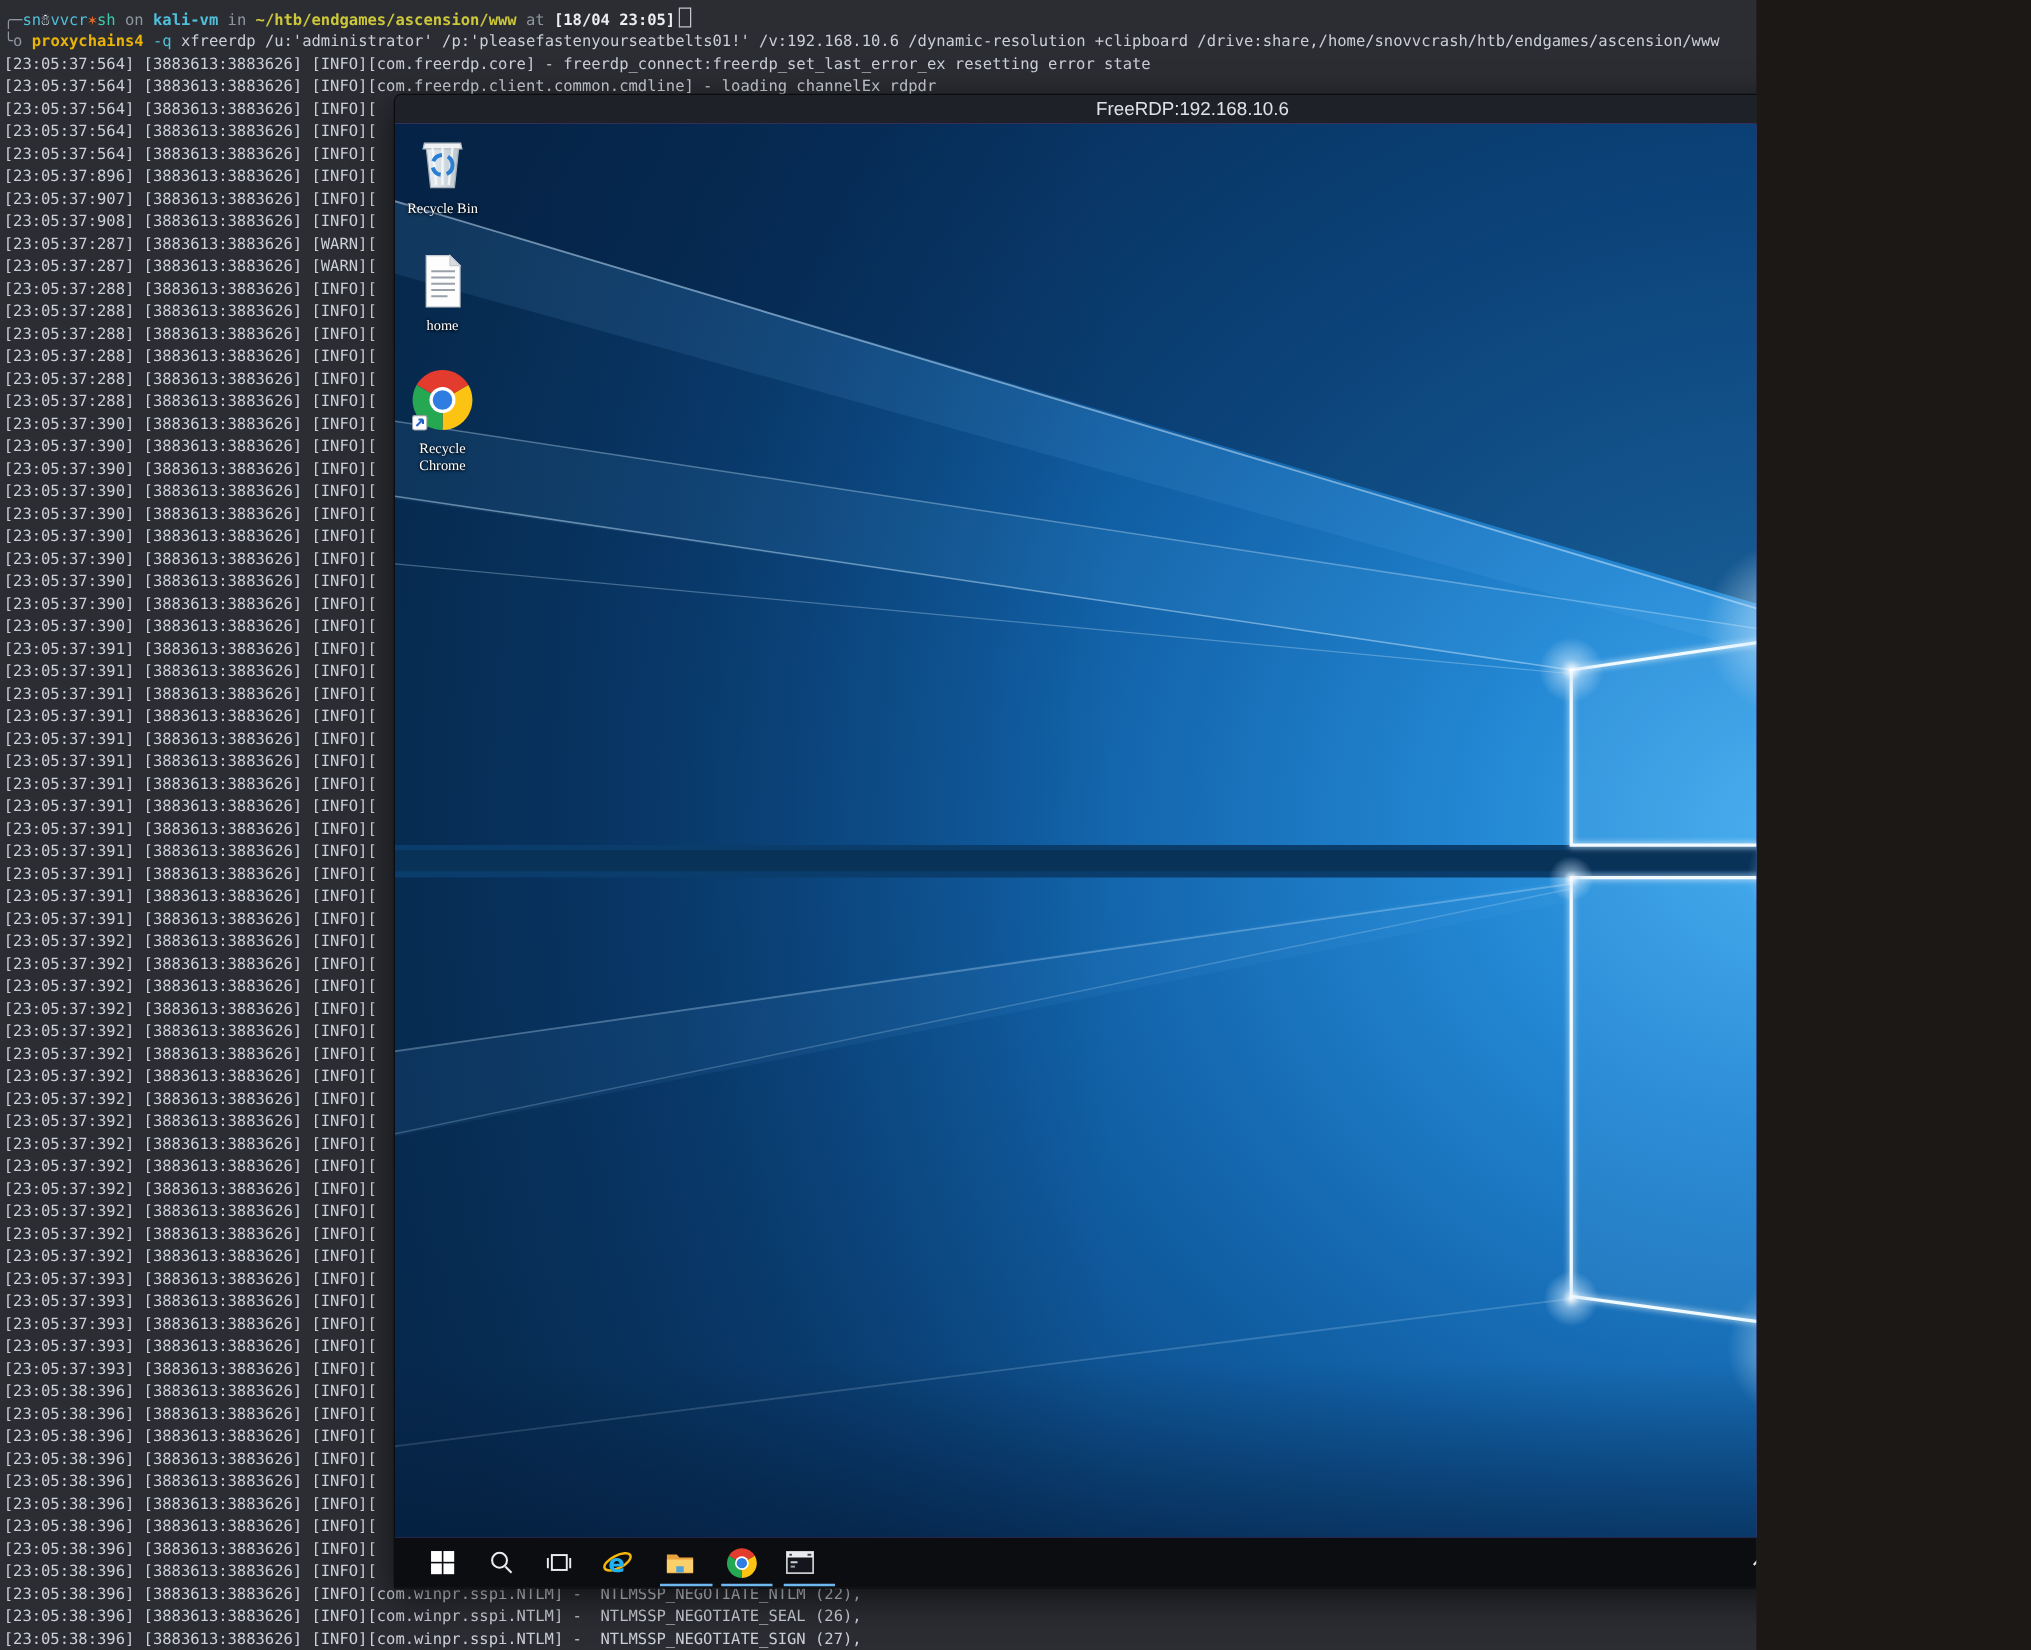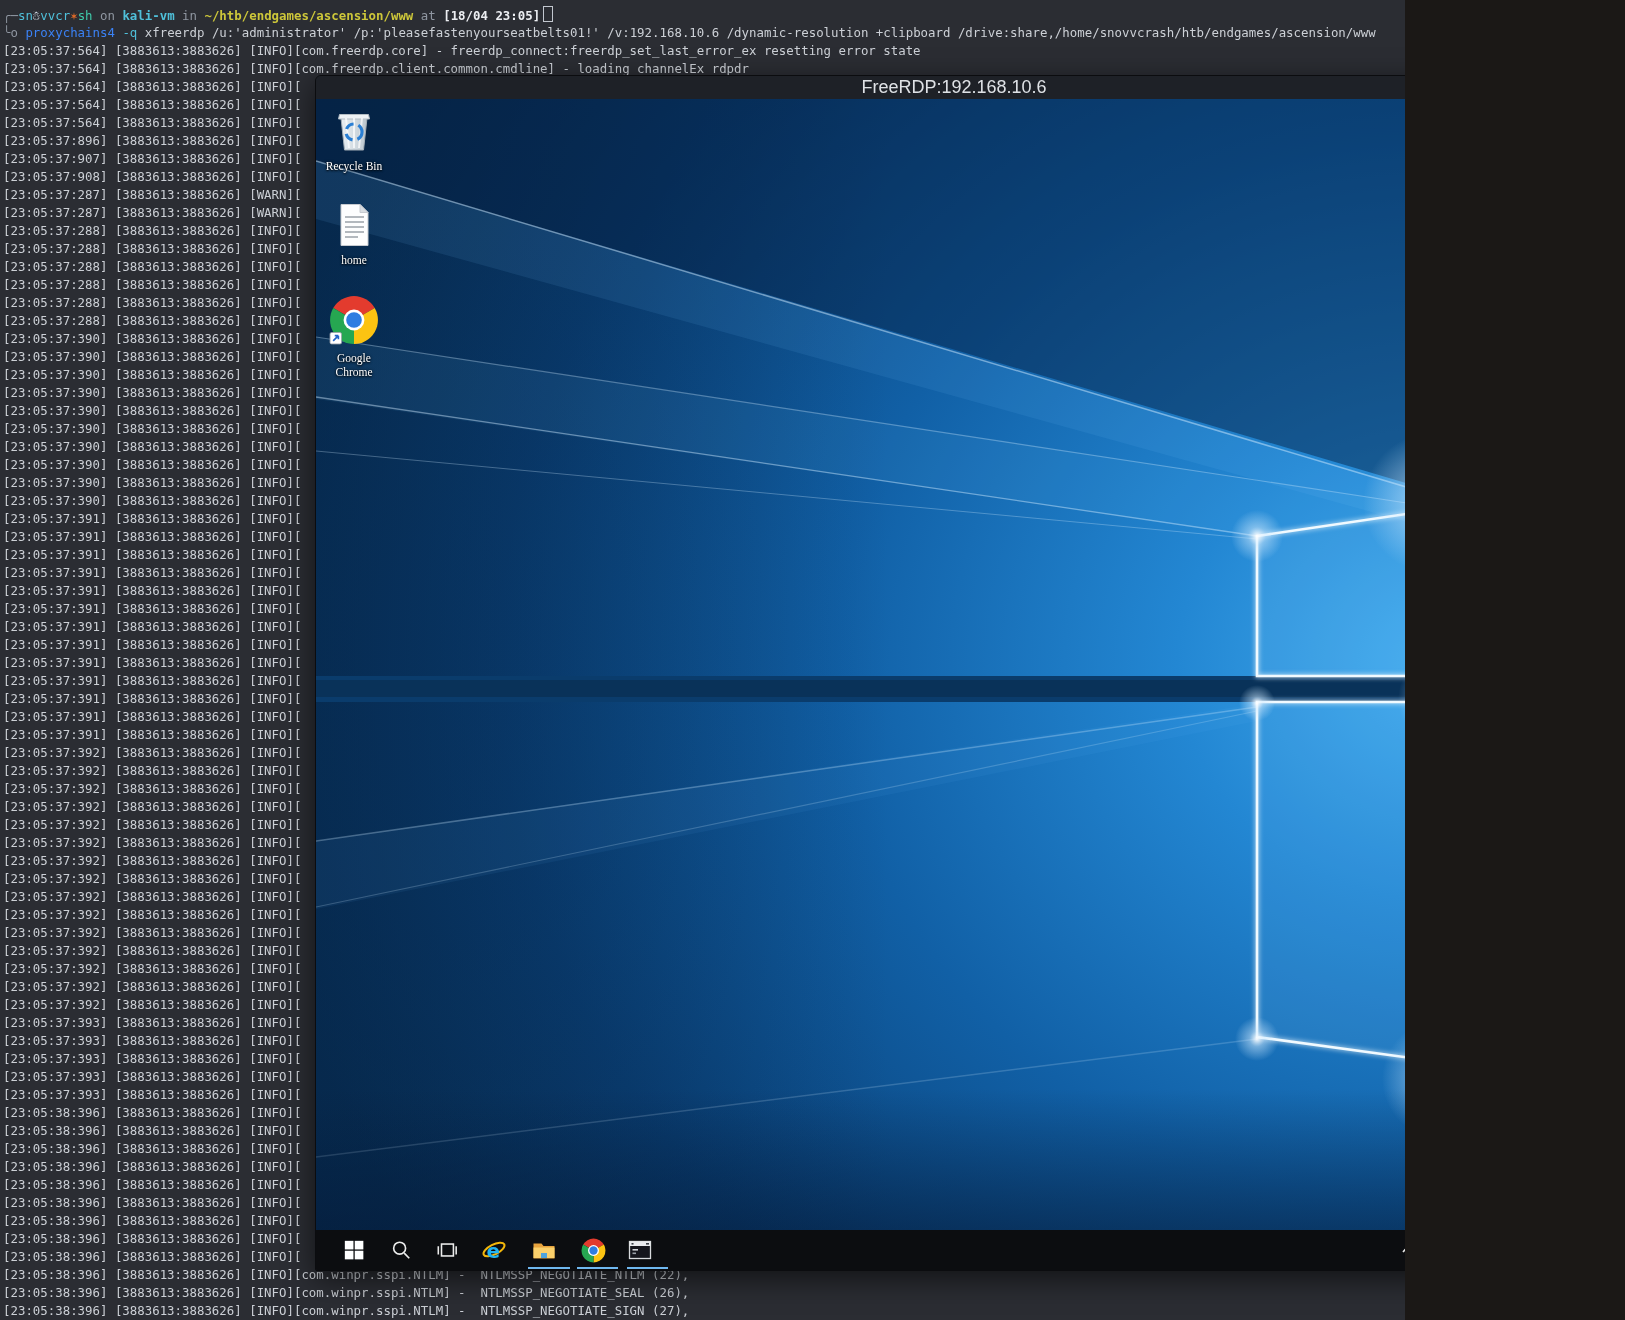--- a/index.html
+++ b/index.html
@@ -16,31 +16,31 @@
     font-family:"DejaVu Sans Mono",monospace;font-size:12.4px;line-height:18px;color:#ccd0d6;}
   #term-lines .tline{height:18px;}
   .s-grey{color:#8f96a1;}
   .s-cyan{color:#4fc0da;}
   .s-cyan-bold{color:#4fc0da;font-weight:bold;}
   .s-teal{color:#3fc9a9;}
   .s-snow{color:#e8f4ff;}
   .s-burst{color:#e06a28;}
   .s-yellow-bold{color:#cdc73a;font-weight:bold;}
   .s-white-bold{color:#eceef2;font-weight:bold;}
-  .s-green-bold{color:#3b82f6;font-weight:normal;}
+  .s-green-bold{color:#eab308;font-weight:bold;}
   .s-plain{color:#ccd0d6;}
   #cursor{display:inline-block;width:8px;height:14px;border:1px solid #c2c7cf;
     margin-left:3px;vertical-align:-2px;}
   
   #rdp{position:absolute;left:315px;top:75px;width:1276px;height:1194px;z-index:5;
     border:1px solid #0b0c0f;border-radius:6px 6px 2px 2px;overflow:hidden;
     box-shadow:0 8px 30px rgba(0,0,0,.6);background:#1e2127;}
   #titlebar{position:relative;height:23px;background:#1e2127;}
   #title-text{position:absolute;left:0;right:0;top:0;height:23px;line-height:23px;
-    text-align:center;color:#dfe2e6;font-size:18px;}
+    text-align:center;color:#dfe2e6;font-size:15px;}
   #win-controls{position:absolute;right:10px;top:0;height:23px;display:flex;align-items:center;gap:12px;}
   .wc{width:16px;height:16px;display:flex;align-items:center;justify-content:center;cursor:default;}
   .wc-min i{display:block;width:10px;height:2px;background:#e8eaec;}
   .wc-max i{display:block;width:9px;height:9px;border:2px solid #e8eaec;}
   .wc-close{color:#e8eaec;font-size:13px;font-weight:bold;font-family:"DejaVu Sans",sans-serif;}
   
   #desktop{position:relative;width:1274px;height:1131px;overflow:hidden;background:#8b5cf6;font-family:Liberation Serif, serif;}
   #wallpaper{position:absolute;inset:0;}
   .dicon{position:absolute;width:72px;text-align:center;}
   .dicon .dlabel{margin-top:3px;color:#fff;font-size:11.5px;line-height:13.5px;
@@ -196,21 +196,21 @@
           <path d="M24 24 L4.1 12.5 A23 23 0 0 1 43.9 12.5 Z" fill="#e33b2e"></path>
           <path d="M24 24 L43.9 12.5 A23 23 0 0 1 24 47 Z" fill="#fcc312"></path>
           <path d="M24 24 L24 47 A23 23 0 0 1 4.1 12.5 Z" fill="#26a751"></path>
           <circle cx="24" cy="24" r="10" fill="#ffffff"></circle>
           <circle cx="24" cy="24" r="7.5" fill="#2f7de1"></circle>
           <g>
             <rect x="1" y="36" width="11" height="11" rx="1.5" fill="#ffffff" stroke="#9aa1a9" stroke-width="0.8"></rect>
             <path d="M4 44 L9 39 M9 39 h-3.5 M9 39 v3.5" stroke="#2465c8" stroke-width="1.6" fill="none"></path>
           </g>
         </svg>
-        <div class="dlabel" style="width:56px;margin-left:8px;">Google Chrome</div>
+        <div class="dlabel" style="width:56px;margin-left:8px;">Recycle Chrome</div>
       </div>
     </div>
 
     <div id="taskbar">
       <div class="tb-ic" style="left:25px;">
         <svg width="22" height="22" viewBox="0 0 24 24">
           <rect x="2" y="2" width="9.4" height="9.4" fill="#fff"></rect>
           <rect x="12.8" y="2" width="9.4" height="9.4" fill="#fff"></rect>
           <rect x="2" y="12.8" width="9.4" height="9.4" fill="#fff"></rect>
           <rect x="12.8" y="12.8" width="9.4" height="9.4" fill="#fff"></rect>

